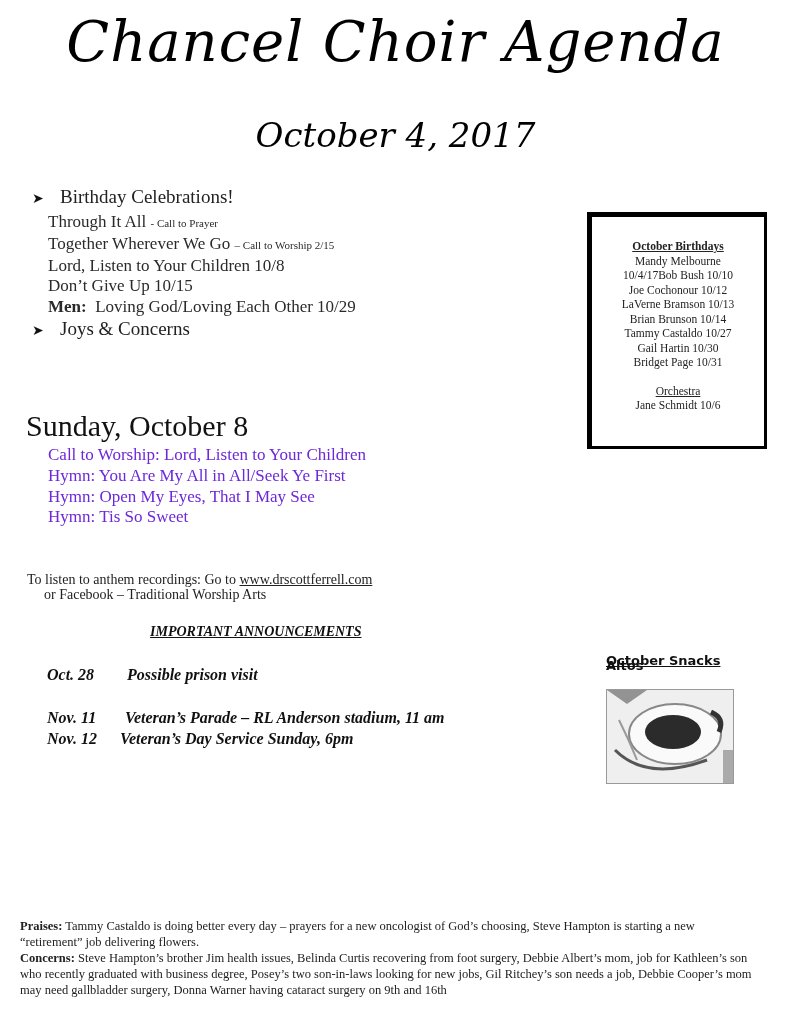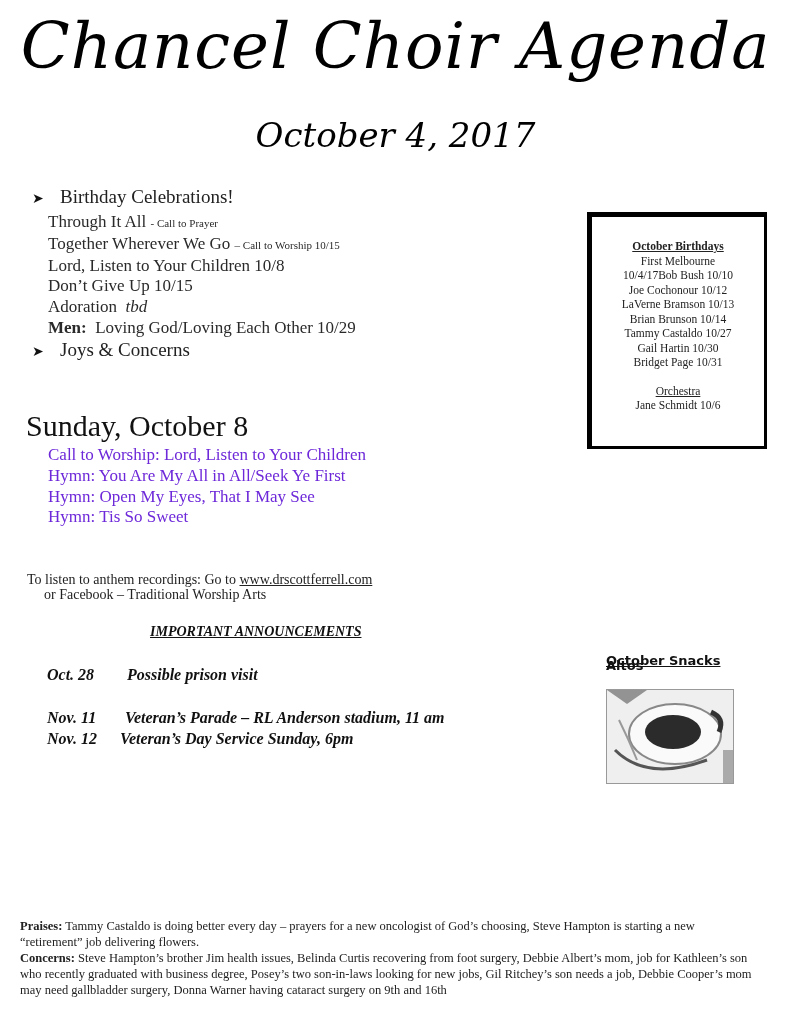--- a/index.html
+++ b/index.html
@@ -4,21 +4,21 @@
   <style>
     html, body { margin: 0; padding: 0; background: #ffffff; }
     body {
       width: 791px; height: 1024px; position: relative; overflow: hidden;
       font-family: "Liberation Serif", serif; color: #1a1a1a;
     }
     .abs { position: absolute; }
     .title {
       left: 0; width: 791px; top: 14px; text-align: center;
       font-family: "DejaVu Serif", serif; font-style: italic;
-      font-size: 64px; letter-spacing: 1px; color: #000; line-height: 1;
+      font-size: 56px; letter-spacing: 1px; color: #000; line-height: 1;
     }
     .date {
       left: 0; width: 791px; top: 118px; text-align: center;
       font-family: "DejaVu Serif", serif; font-style: italic;
       font-size: 34px; color: #000; line-height: 1;
     }
     .bullet-line { font-size: 19px; line-height: 22px; white-space: nowrap; color: #222; margin-left: 8px; }
     .arrow { display: inline-block; width: 28px; font-size: 14px; color: #111; }
     .sub-line { font-size: 17px; line-height: 20.8px; white-space: nowrap; color: #2a2a2a; }
     .small { font-size: 11px; }
@@ -66,45 +66,41 @@
   <div class="bullet-line">
     <span class="arrow">➤</span><span>Birthday Celebrations!</span>
   </div>
   <div style="padding-left:24px; padding-top:2px;">
     <div class="sub-line">
       <span>Through It All</span>
       <span class="small">- Call to Prayer</span>
     </div>
     <div class="sub-line">
       <span>Together Wherever We Go</span>
-      <span class="small">– Call to Worship 10/15</span>
+      <span class="small">– Call to Worship 2/15</span>
     </div>
     <div class="sub-line">
       <span>Lord, Listen to Your Children  10/8</span>
     </div>
     <div class="sub-line">
       <span>Don’t Give Up 10/15</span>
-    </div>
-    <div class="sub-line">
-      <span>Adoration</span>&nbsp;
-      <span class="it">tbd</span>
     </div>
     <div class="sub-line">
       <span class="b">Men:</span>&nbsp;
       <span>Loving God/Loving Each Other  10/29</span>
     </div>
   </div>
   <div class="bullet-line">
     <span class="arrow">➤</span><span>Joys &amp; Concerns</span>
   </div>
 </div>
 
 <div class="abs bday-box">
   <div class="hd">October Birthdays</div>
-  <div>First Melbourne</div>
+  <div>Mandy Melbourne</div>
   <div>10/4/17Bob Bush  10/10</div>
   <div>Joe Cochonour  10/12</div>
   <div>LaVerne Bramson  10/13</div>
   <div>Brian Brunson  10/14</div>
   <div>Tammy Castaldo  10/27</div>
   <div>Gail Hartin  10/30</div>
   <div>Bridget Page  10/31</div>
   <div class="hd2">Orchestra</div>
   <div>Jane Schmidt  10/6</div>
 </div>

